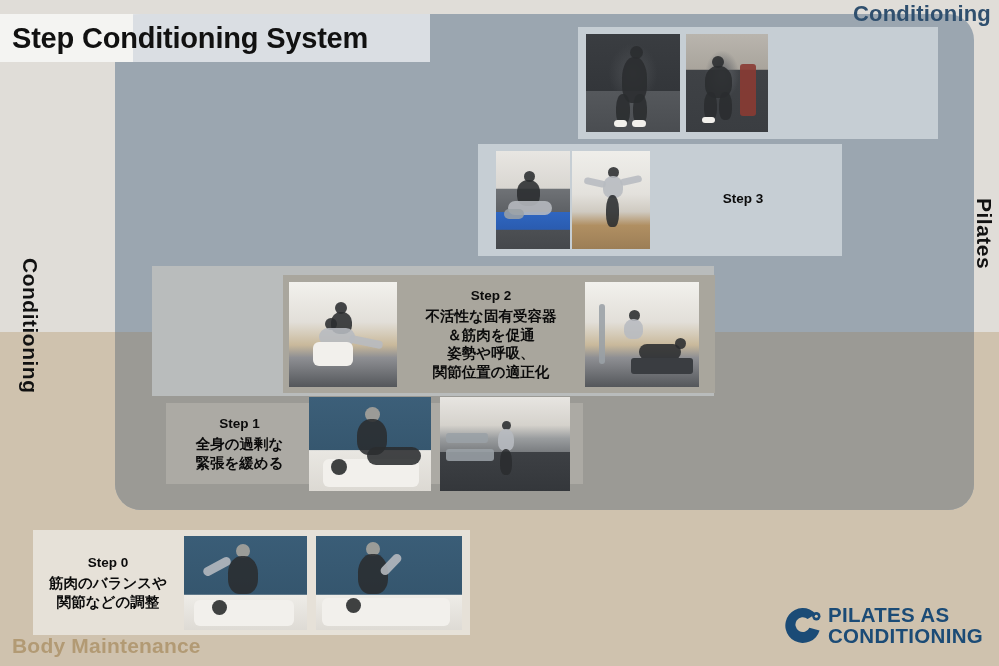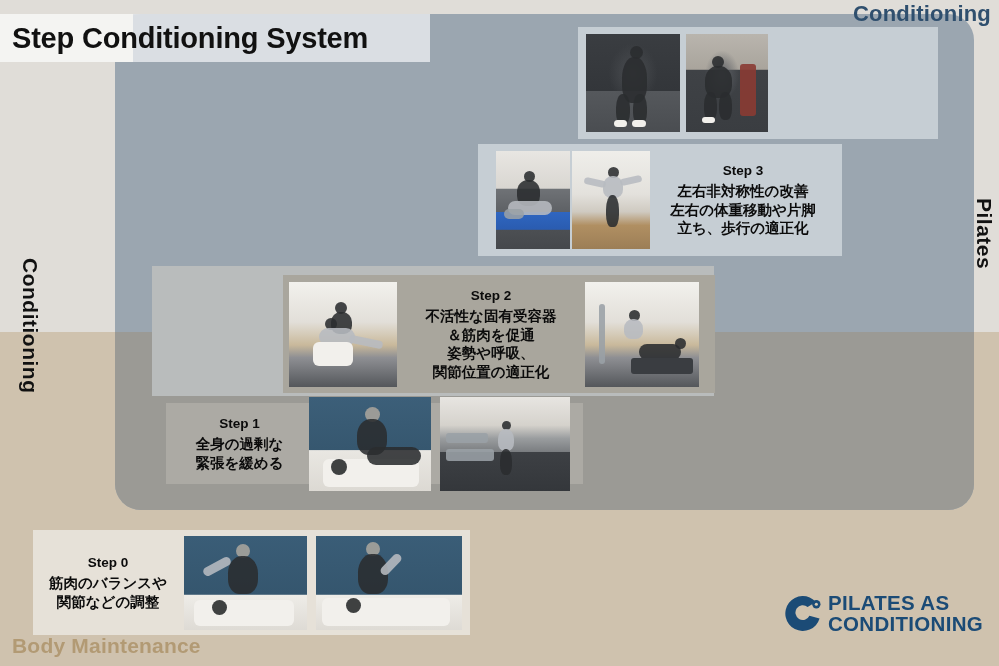--- a/index.html
+++ b/index.html
@@ -183,21 +183,21 @@
     position: absolute; background: #2a2c2f; border-radius: 46% 46% 38% 38%;
     opacity: 0.88;
   }
   .fig.light { background: #9aa0a6; }
   .fig.grey { background: #b7bbc0; }
   .fig.head { border-radius: 50%; }
   .fig.tbl { background: #f2f0ec; border-radius: 6px; opacity: 1; }
 
   
   #logo {
-    position: absolute; right: 16px; bottom: 30px;
+    position: absolute; right: 16px; bottom: 18px;
     display: flex; align-items: center; gap: 2px;
   }
   .logo-mark { width: 46px; height: 46px; flex: none; }
   .logo-text {
     color: #1b4b76; font-weight: bold; font-size: 20.5px;
     line-height: 1.04; letter-spacing: 0.3px;
   }
   .logo-text span { display: block; }
 </style>
 </head>
@@ -247,23 +247,20 @@
     </div>
     <div class="photo ph ph-white" style="width:78px;height:98px;">
       <div class="fig head" style="left:36px;top:16px;width:11px;height:11px;"></div>
       <div class="fig grey" style="left:31px;top:25px;width:20px;height:22px;"></div>
       <div class="fig" style="left:34px;top:44px;width:13px;height:32px;"></div>
       <div class="fig grey" style="left:48px;top:26px;width:22px;height:7px;border-radius:4px;transform:rotate(-12deg);"></div>
       <div class="fig grey" style="left:12px;top:28px;width:22px;height:7px;border-radius:4px;transform:rotate(12deg);"></div>
     </div>
     <div class="txt">
       <span class="step-no">Step 3</span>
-      <span class="desc">左右非対称性の改善
-左右の体重移動や片脚
-立ち、歩行の適正化</span>
     </div>
   </div>
 
   <div id="panel2outer"></div>
   <div class="panel" id="panel2">
     <div class="photo ph ph-white2" style="width:108px;height:105px;">
       <div class="fig head" style="left:46px;top:20px;width:12px;height:12px;"></div>
       <div class="fig" style="left:42px;top:30px;width:21px;height:22px;"></div>
       <div class="fig head" style="left:36px;top:36px;width:12px;height:12px;background:#2a2c2f;"></div>
       <div class="fig grey" style="left:30px;top:46px;width:36px;height:18px;border-radius:9px;"></div>

